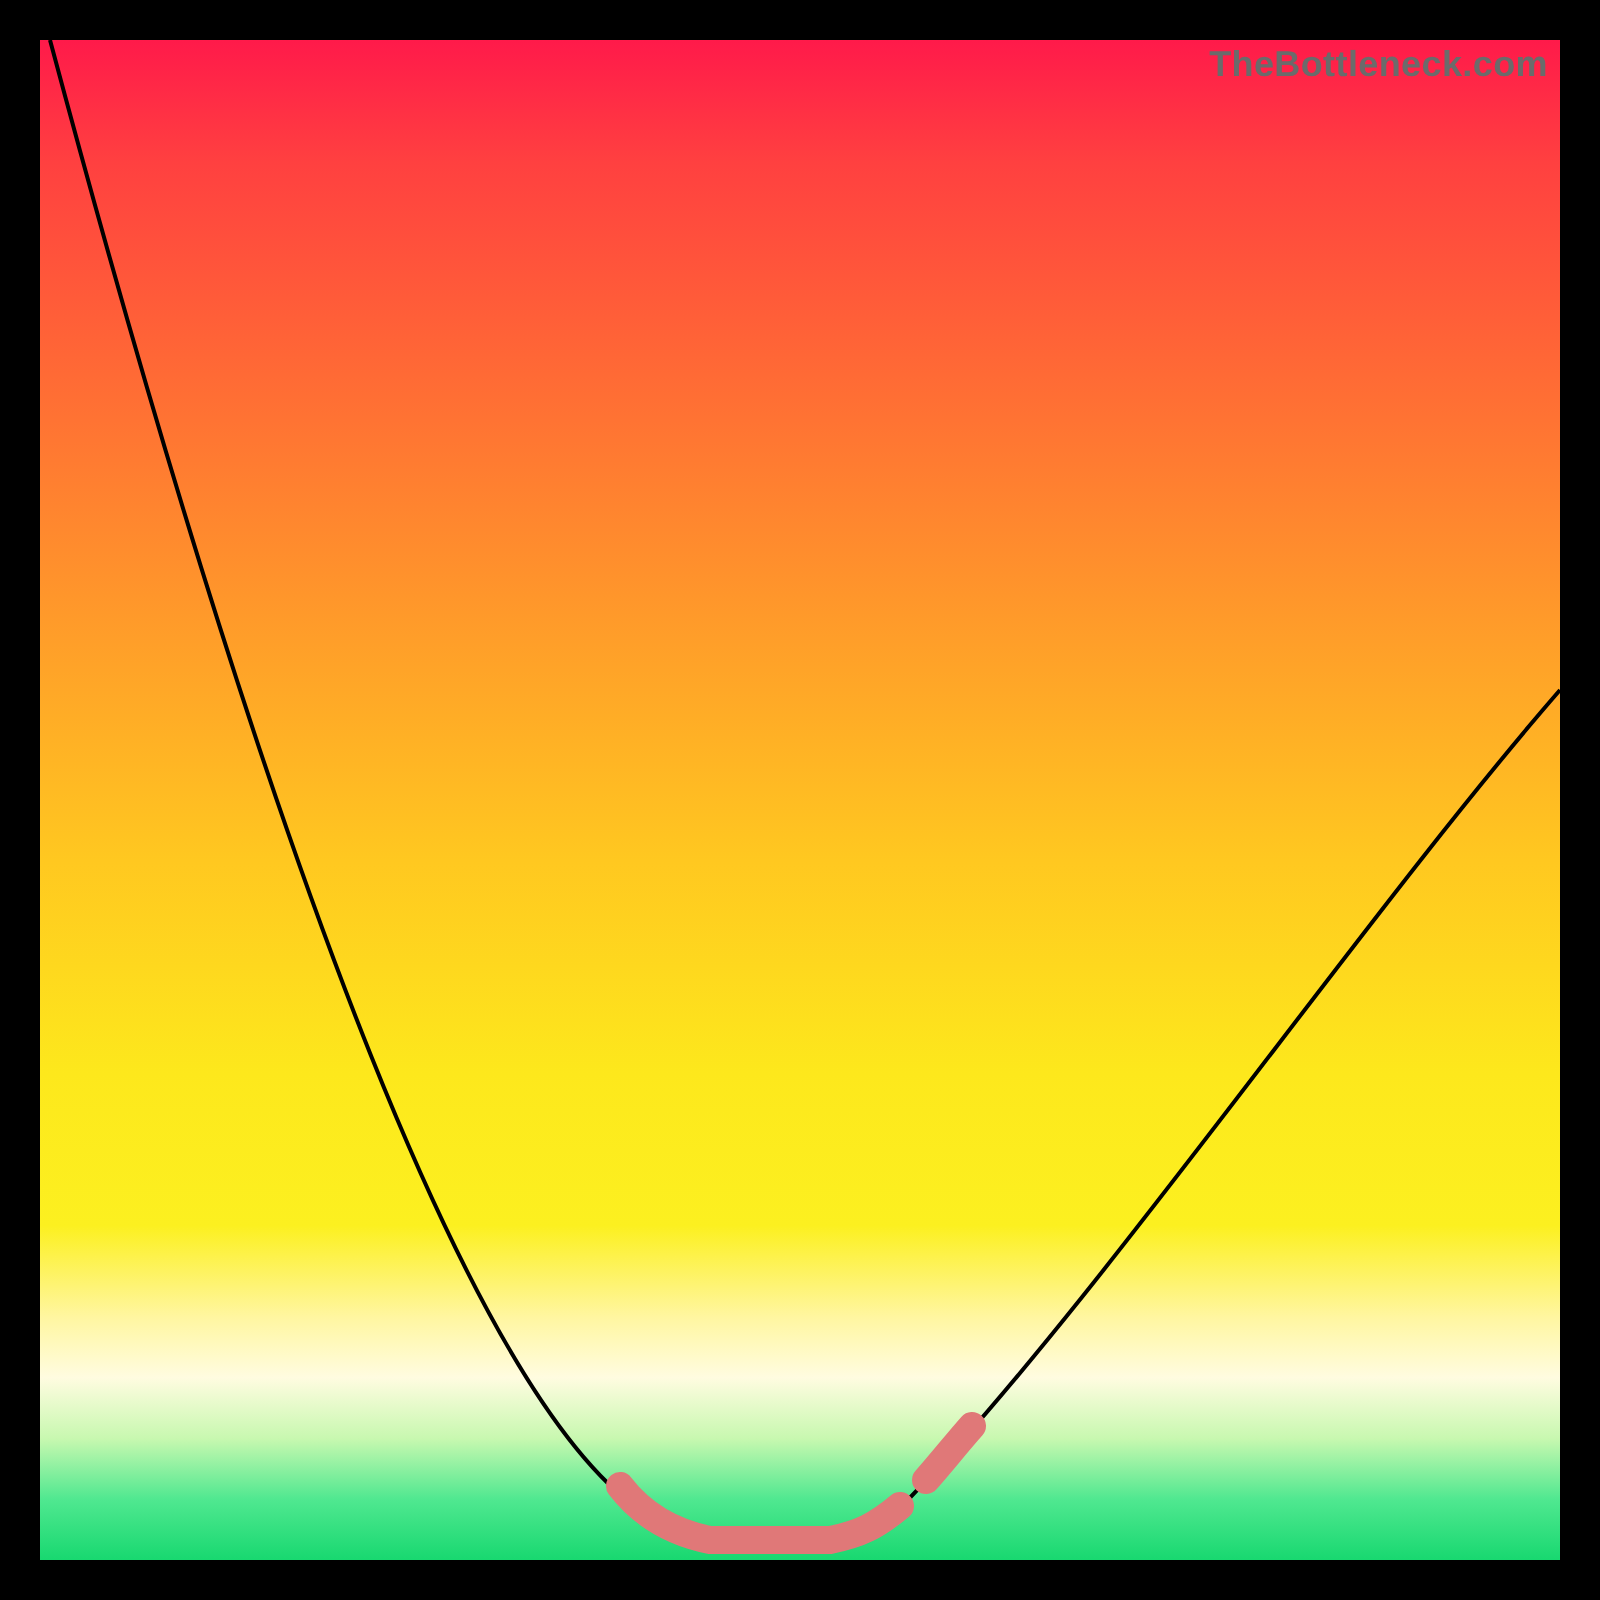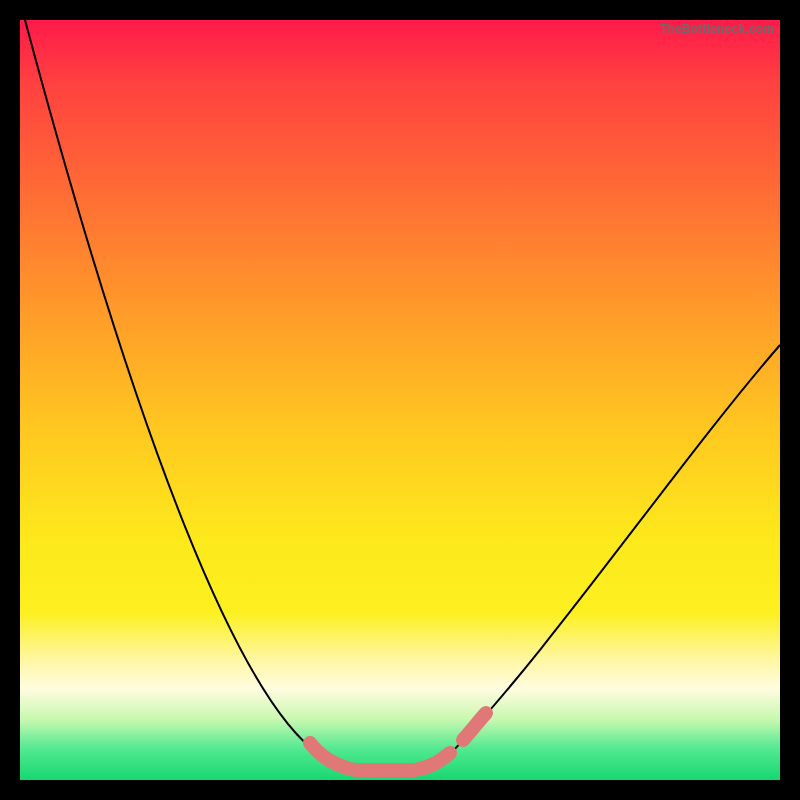--- a/index.html
+++ b/index.html
@@ -38,21 +38,21 @@
       #c8f8b0 92%,
       #50e890 96%,
       #18d870 100%
     );
   }
   .watermark {
     position: absolute;
     top: 22px;
     right: 26px;
     font-family: Arial, Helvetica, sans-serif;
-    font-size: 12px;
+    font-size: 18px;
     font-weight: 600;
     color: #6b6b6b;
     letter-spacing: 0.2px;
     text-align: right;
     user-select: none;
   }
   svg.curve {
     position: absolute;
     top: 20px;
     left: 20px;

